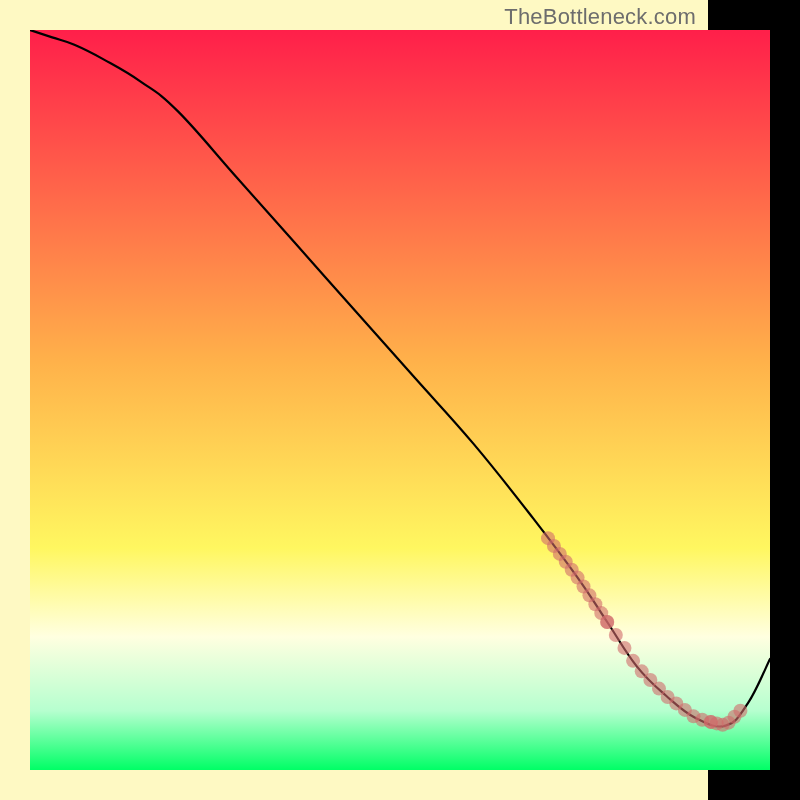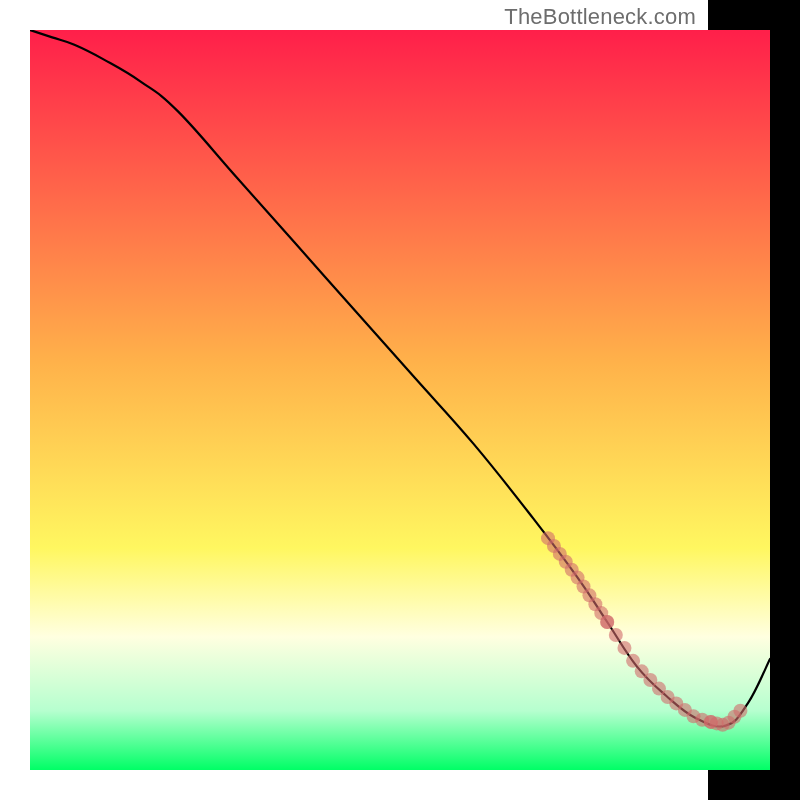--- a/index.html
+++ b/index.html
@@ -8,21 +8,21 @@
     width: 800px;
     height: 800px;
     background: #000;
     font-family: Arial, Helvetica, sans-serif;
     overflow: hidden;
   }
   .frame {
     position: relative;
     width: 708px;
     height: 800px;
-    background: #ffffff;
+    background: #fef9c3;
   }
   .watermark {
     position: absolute;
     top: 4px;
     right: 12px;
     color: #6d6d6d;
     font-size: 22px;
     font-weight: 400;
     letter-spacing: 0.2px;
     z-index: 30;

